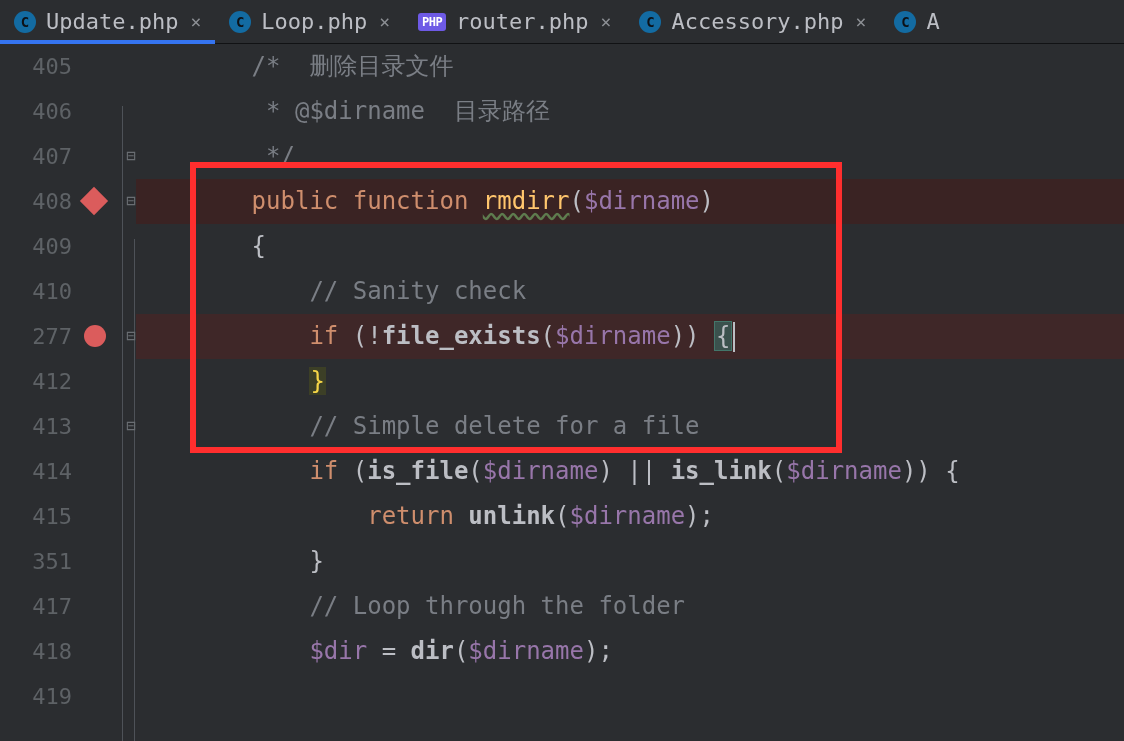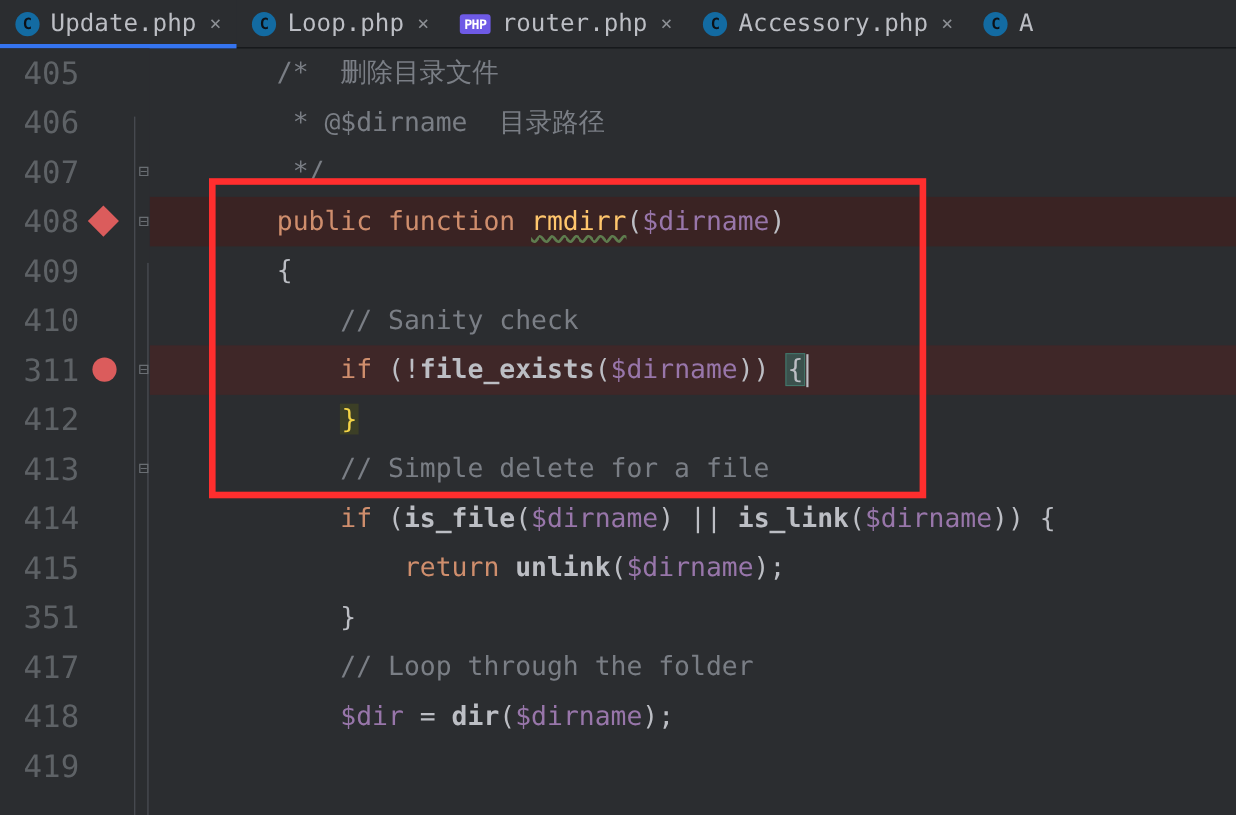--- a/index.html
+++ b/index.html
@@ -77,21 +77,21 @@
     position: relative;
     font-size: 24px;
     line-height: 45px;
   }
   .gutter {
     width: 80px;
     background: #2b2d30;
     color: #5e6266;
     text-align: right;
     padding-right: 8px;
-    font-size: 28px;
+    font-size: 22px;
   }
   .marks {
     width: 30px;
     position: relative;
     background: #2b2d30;
   }
   .bp-diamond {
     position: absolute;
     left: 4px;
     width: 20px; height: 20px;
@@ -215,21 +215,21 @@
 
   <div class="editor">
 
     <div class="gutter" id="gutter">
         <div class="code-line" style="line-height:45px;">405</div>
         <div class="code-line" style="line-height:45px;">406</div>
         <div class="code-line" style="line-height:45px;">407</div>
         <div class="code-line" style="line-height:45px;">408</div>
         <div class="code-line" style="line-height:45px;">409</div>
         <div class="code-line" style="line-height:45px;">410</div>
-        <div class="code-line" style="line-height:45px;">311</div>
+        <div class="code-line" style="line-height:45px;">277</div>
         <div class="code-line" style="line-height:45px;padding-left:21px;">412</div>
         <div class="code-line" style="line-height:45px;">413</div>
         <div class="code-line" style="line-height:45px;">414</div>
         <div class="code-line" style="line-height:45px;">415</div>
         <div class="code-line" style="line-height:45px;">351</div>
         <div class="code-line" style="line-height:45px;">417</div>
         <div class="code-line" style="line-height:45px;">418</div>
         <div class="code-line" style="line-height:45px;">419</div>
       </div>
 

